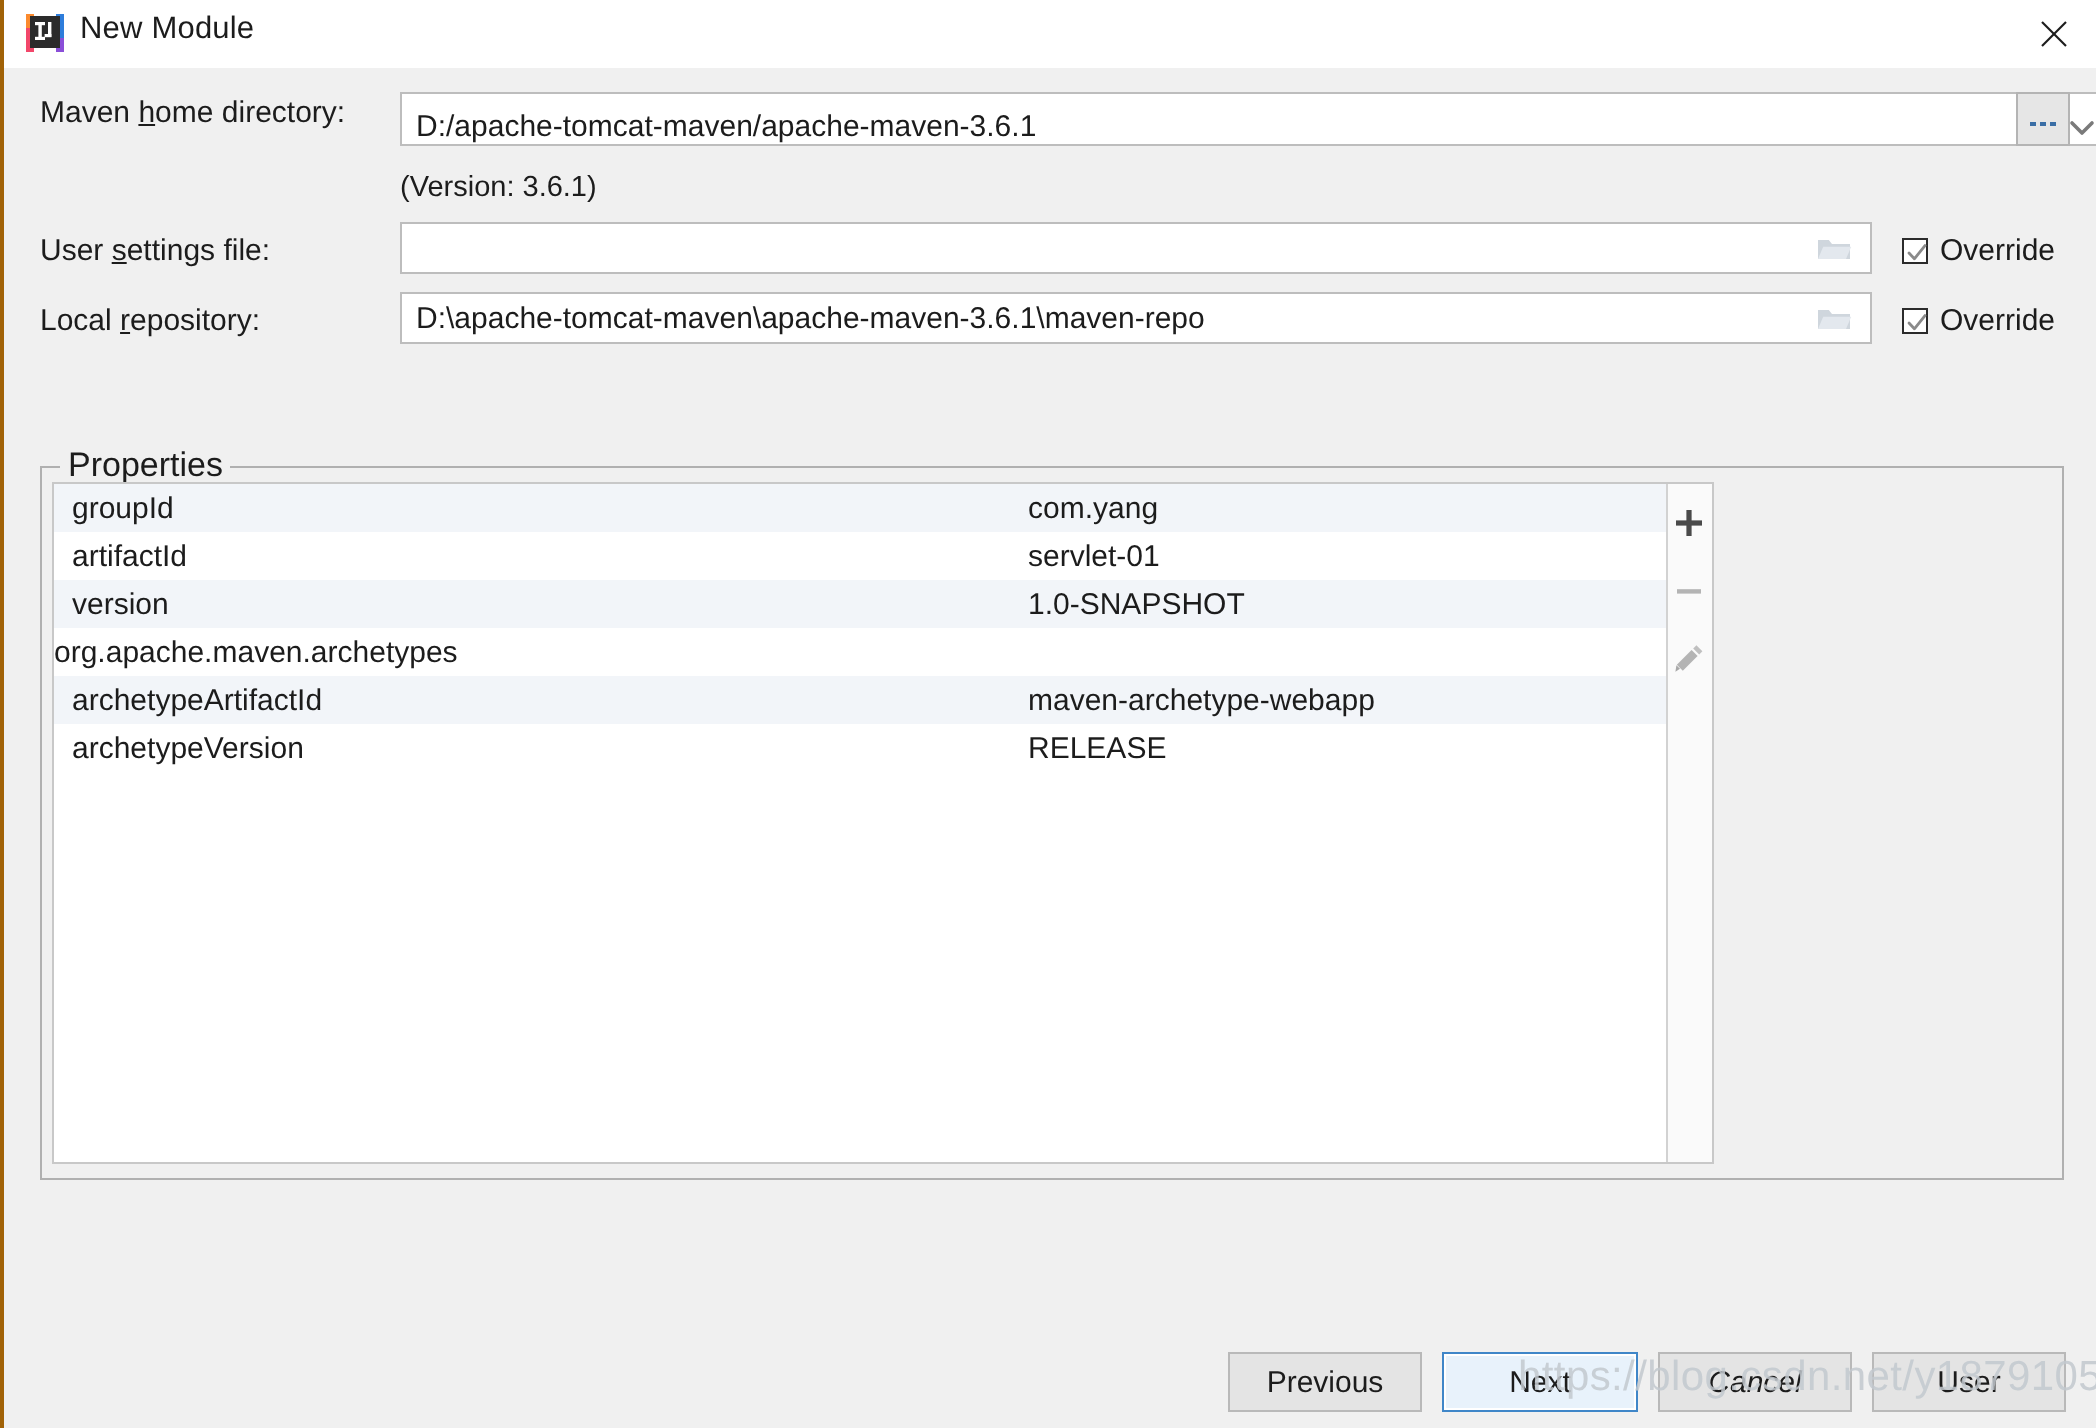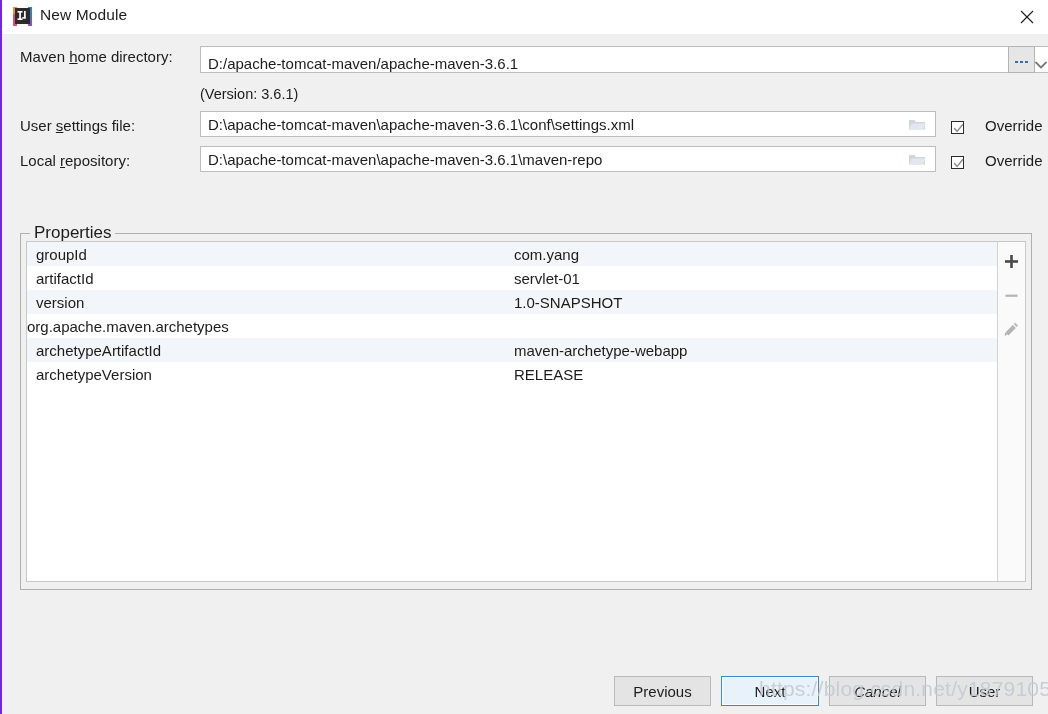--- a/index.html
+++ b/index.html
@@ -15,21 +15,21 @@
     -webkit-font-smoothing: antialiased;
   }
 
   
   .window {
     position: relative;
     width: 1048px;
     height: 714px;
     background: #f0f0f0;
     box-sizing: border-box;
-    border-left: 2px solid #6d28d9;
+    border-left: 2px solid #a16207;
   }
 
   
   .titlebar {
     position: absolute;
     left: 0; top: 0;
     width: 1048px;
     height: 34px;
     background: #ffffff;
     display: flex;
@@ -128,22 +128,22 @@
   .version-note {
     position: absolute;
     font-size: 14.5px;
     color: #1c1c1c;
   }
 
   
   .ovr {
     position: absolute;
     display: flex;
-    align-items: flex-end;
-    gap: 21px;
+    align-items: center;
+    gap: 6px;
     cursor: default;
   }
   .cbx {
     width: 13px; height: 13px;
     border: 1px solid #2b2b2b;
     background: #ffffff;
     box-sizing: border-box;
     position: relative;
     flex: none;
   }
@@ -173,21 +173,21 @@
     background: #f0f0f0;
     padding: 0 4px;
     font-size: 17px;
     color: #1c1c1c;
     line-height: 16px;
   }
 
   .table-wrap {
     position: absolute;
     left: 6px; top: 16px;
-    width: 1000px; height: 341px;
+    width: 831px; height: 341px;
     box-sizing: border-box;
     border: 1px solid #c8c8c8;
     background: #ffffff;
     box-shadow: 1px 1px 0 0 #d5d5d5 inset;
     display: flex;
   }
   .table {
     position: relative;
     width: 970px;
     height: 100%;
@@ -306,21 +306,20 @@
           <i></i>
           <i></i>
         </span>
     </div>
 
     <div class="version-note" style="left:198px; top:52px;">(Version: 3.6.1)</div>
 
     <div class="lbl" style="left:18px; top:83px;"><span>User </span><u>s</u><span>ettings file:</span></div>
 
     <div class="field" style="left:198px; top:77px; width:736px; height:26px;">
-      <div class="val">D:\apache-tomcat-maven\apache-maven-3.6.1\conf\settings.xml</div>
       <span class="folder-ico">
         <svg width="18" height="14" viewBox="0 0 18 14">
           <path d="M1 3 L1 12.5 L17 12.5 L17 5 L8 5 L6.4 3 Z" fill="#cfd6dd"></path>
           <path d="M1 12.5 L3.6 6.4 L17.6 6.4 L15 12.5 Z" fill="#e3e8ee"></path>
         </svg>
       </span>
     </div>
 
     <div class="ovr" style="left:949px; top:83px;">
       <span class="cbx">

